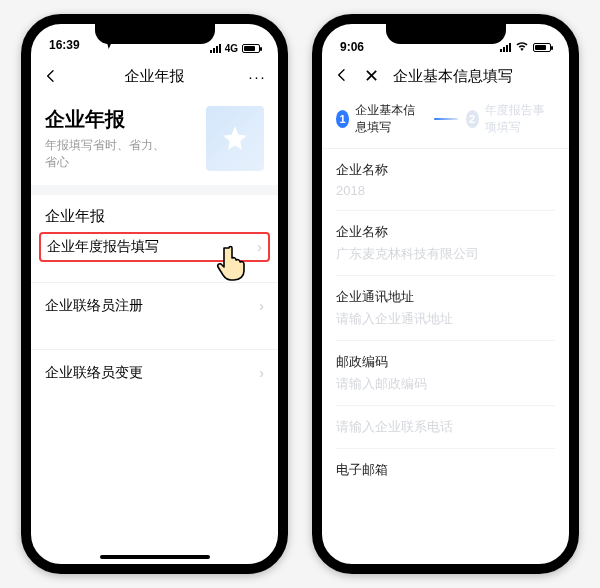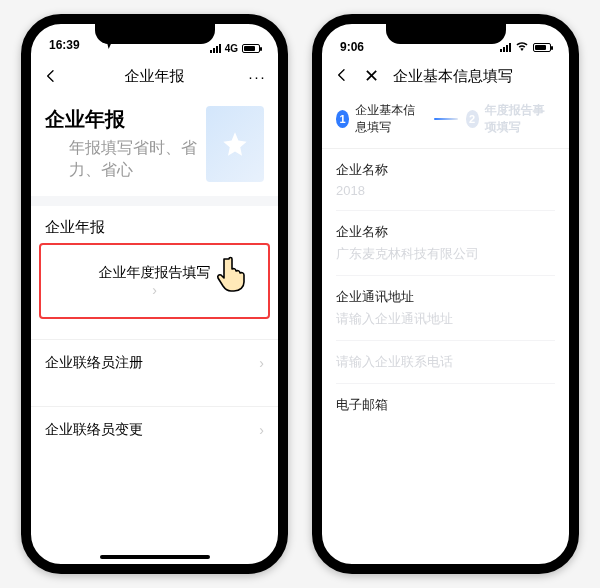--- a/index.html
+++ b/index.html
@@ -74,21 +74,21 @@
   .nav-right { justify-content:flex-end; letter-spacing:1px; }
 
   
   .hero {
     padding: 10px 14px 14px 14px;
     display: flex;
     align-items: stretch;
   }
   .hero-text { flex:1; }
   .hero-title { font-size: 20px; font-weight: 600; margin-bottom: 4px; }
-  .hero-sub { font-size: 16px; color: #999; line-height: 1.4; max-width: 130px; margin-left: 24px;}
+  .hero-sub { font-size: 12px; color: #999; line-height: 1.4; max-width: 130px;}
   .hero-star {
     width: 58px;
     background: linear-gradient(135deg,#d3e6fb 0%, #e8f1fc 100%);
     border-radius: 4px;
     display:flex; align-items:center; justify-content:center;
     color:#fff;
     font-size: 26px;
   }
   .section-gap { height: 10px; background:#f5f6f8; }
   .section-title { font-size: 15px; font-weight:500; padding: 12px 14px 6px 14px; }
@@ -99,23 +99,22 @@
     border-top: 1px solid #f0f0f0;
     position: relative;
     margin-top: 20px;
   }
   .list-item .label { flex:1; }
   .chevron { color:#ccc; font-size: 14px; }
   .highlight-box {
     border: 2px solid #f23b3b;
     border-radius: 4px;
     margin: 0 8px;
-    padding: 19px 6px;
+    padding: 4px 6px;
     border-top: 2px solid #f23b3b !important;
-    flex-direction: column;
   }
   .highlight-box.list-item { border-top: 2px solid #f23b3b; }
 
   .pointer {
     position:absolute;
     right: 18px;
     top: 8px;
     font-size: 30px;
     pointer-events:none;
   }
@@ -136,21 +135,21 @@
     border-bottom: 1px solid #f0f0f0;
   }
   .step-dot {
     width:18px;height:18px;border-radius:50%;
     display:inline-flex;align-items:center;justify-content:center;
     color:#fff;font-size:11px;font-weight:600;
   }
   .step1 .step-dot{ background:#2f7bff;}
   .step2 .step-dot{ background:#dfe6f2; color:#fff;}
   .step1 .step-label{ color:#222;}
-  .step2 .step-label{ color:#d8dde5;font-weight:bold;}
+  .step2 .step-label{ color:#d8dde5;}
   .step { display:flex; align-items:center; gap:6px; }
   .step-sep { flex:1; height:2px; background:linear-gradient(to right,#2f7bff,#dfe6f2); border-radius:2px; min-width:24px;}
 
   .form-block { padding: 12px 14px 0 14px; }
   .form-label { font-size: 13px; color:#222; margin-bottom:4px; font-weight:500;}
   .form-value { font-size: 13px; color:#d5d7dc; padding-bottom:12px; border-bottom:1px solid #f3f3f5;}
   .form-block:last-child .form-value { border-bottom:none; }
 
   svg.icon { width:16px; height:16px; }
   .loc-arrow { display:inline-block; transform: rotate(0deg); }
@@ -287,20 +286,24 @@
     </div>
     <div class="form-block">
       <div class="form-label">企业名称</div>
       <div class="form-value">广东麦克林科技有限公司</div>
     </div>
     <div class="form-block">
       <div class="form-label">企业通讯地址</div>
       <div class="form-value">请输入企业通讯地址</div>
     </div>
     <div class="form-block">
+      <div class="form-label">邮政编码</div>
+      <div class="form-value">请输入邮政编码</div>
+    </div>
+    <div class="form-block">
       <div class="form-value">请输入企业联系电话</div>
     </div>
     <div class="form-block">
       <div class="form-label">电子邮箱</div>
 
     </div>
 
   </div>
 </div>
 

